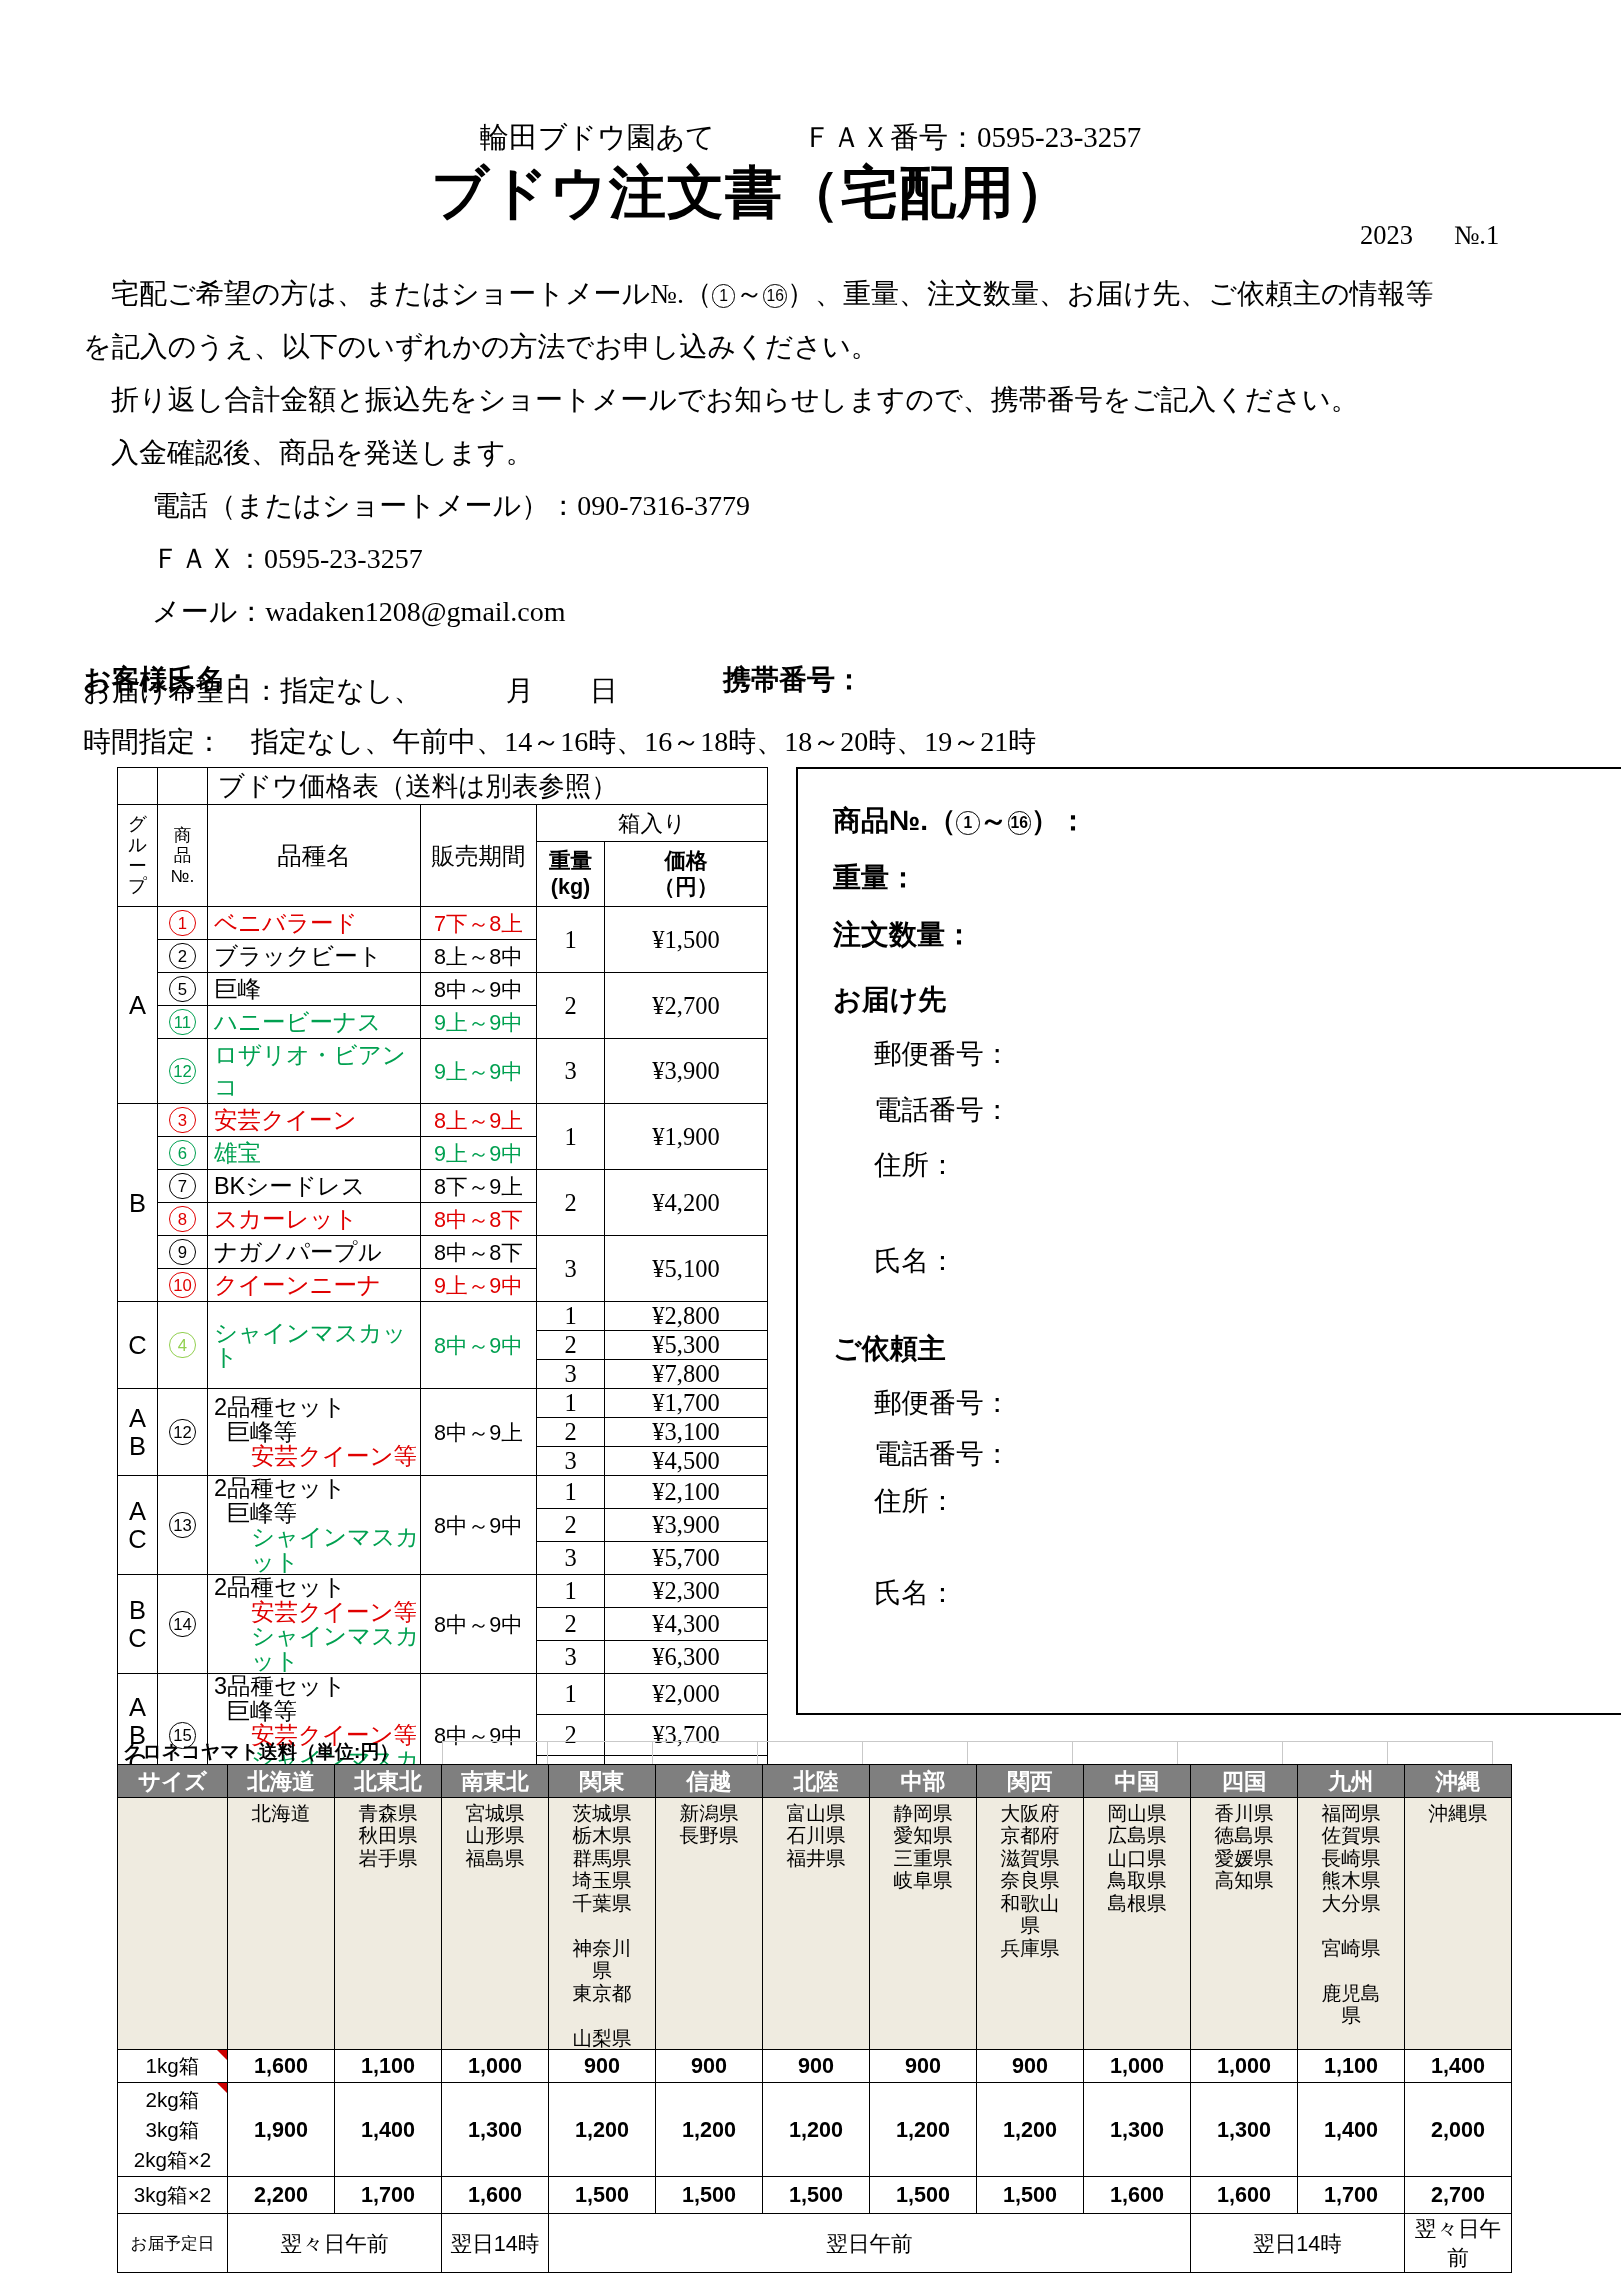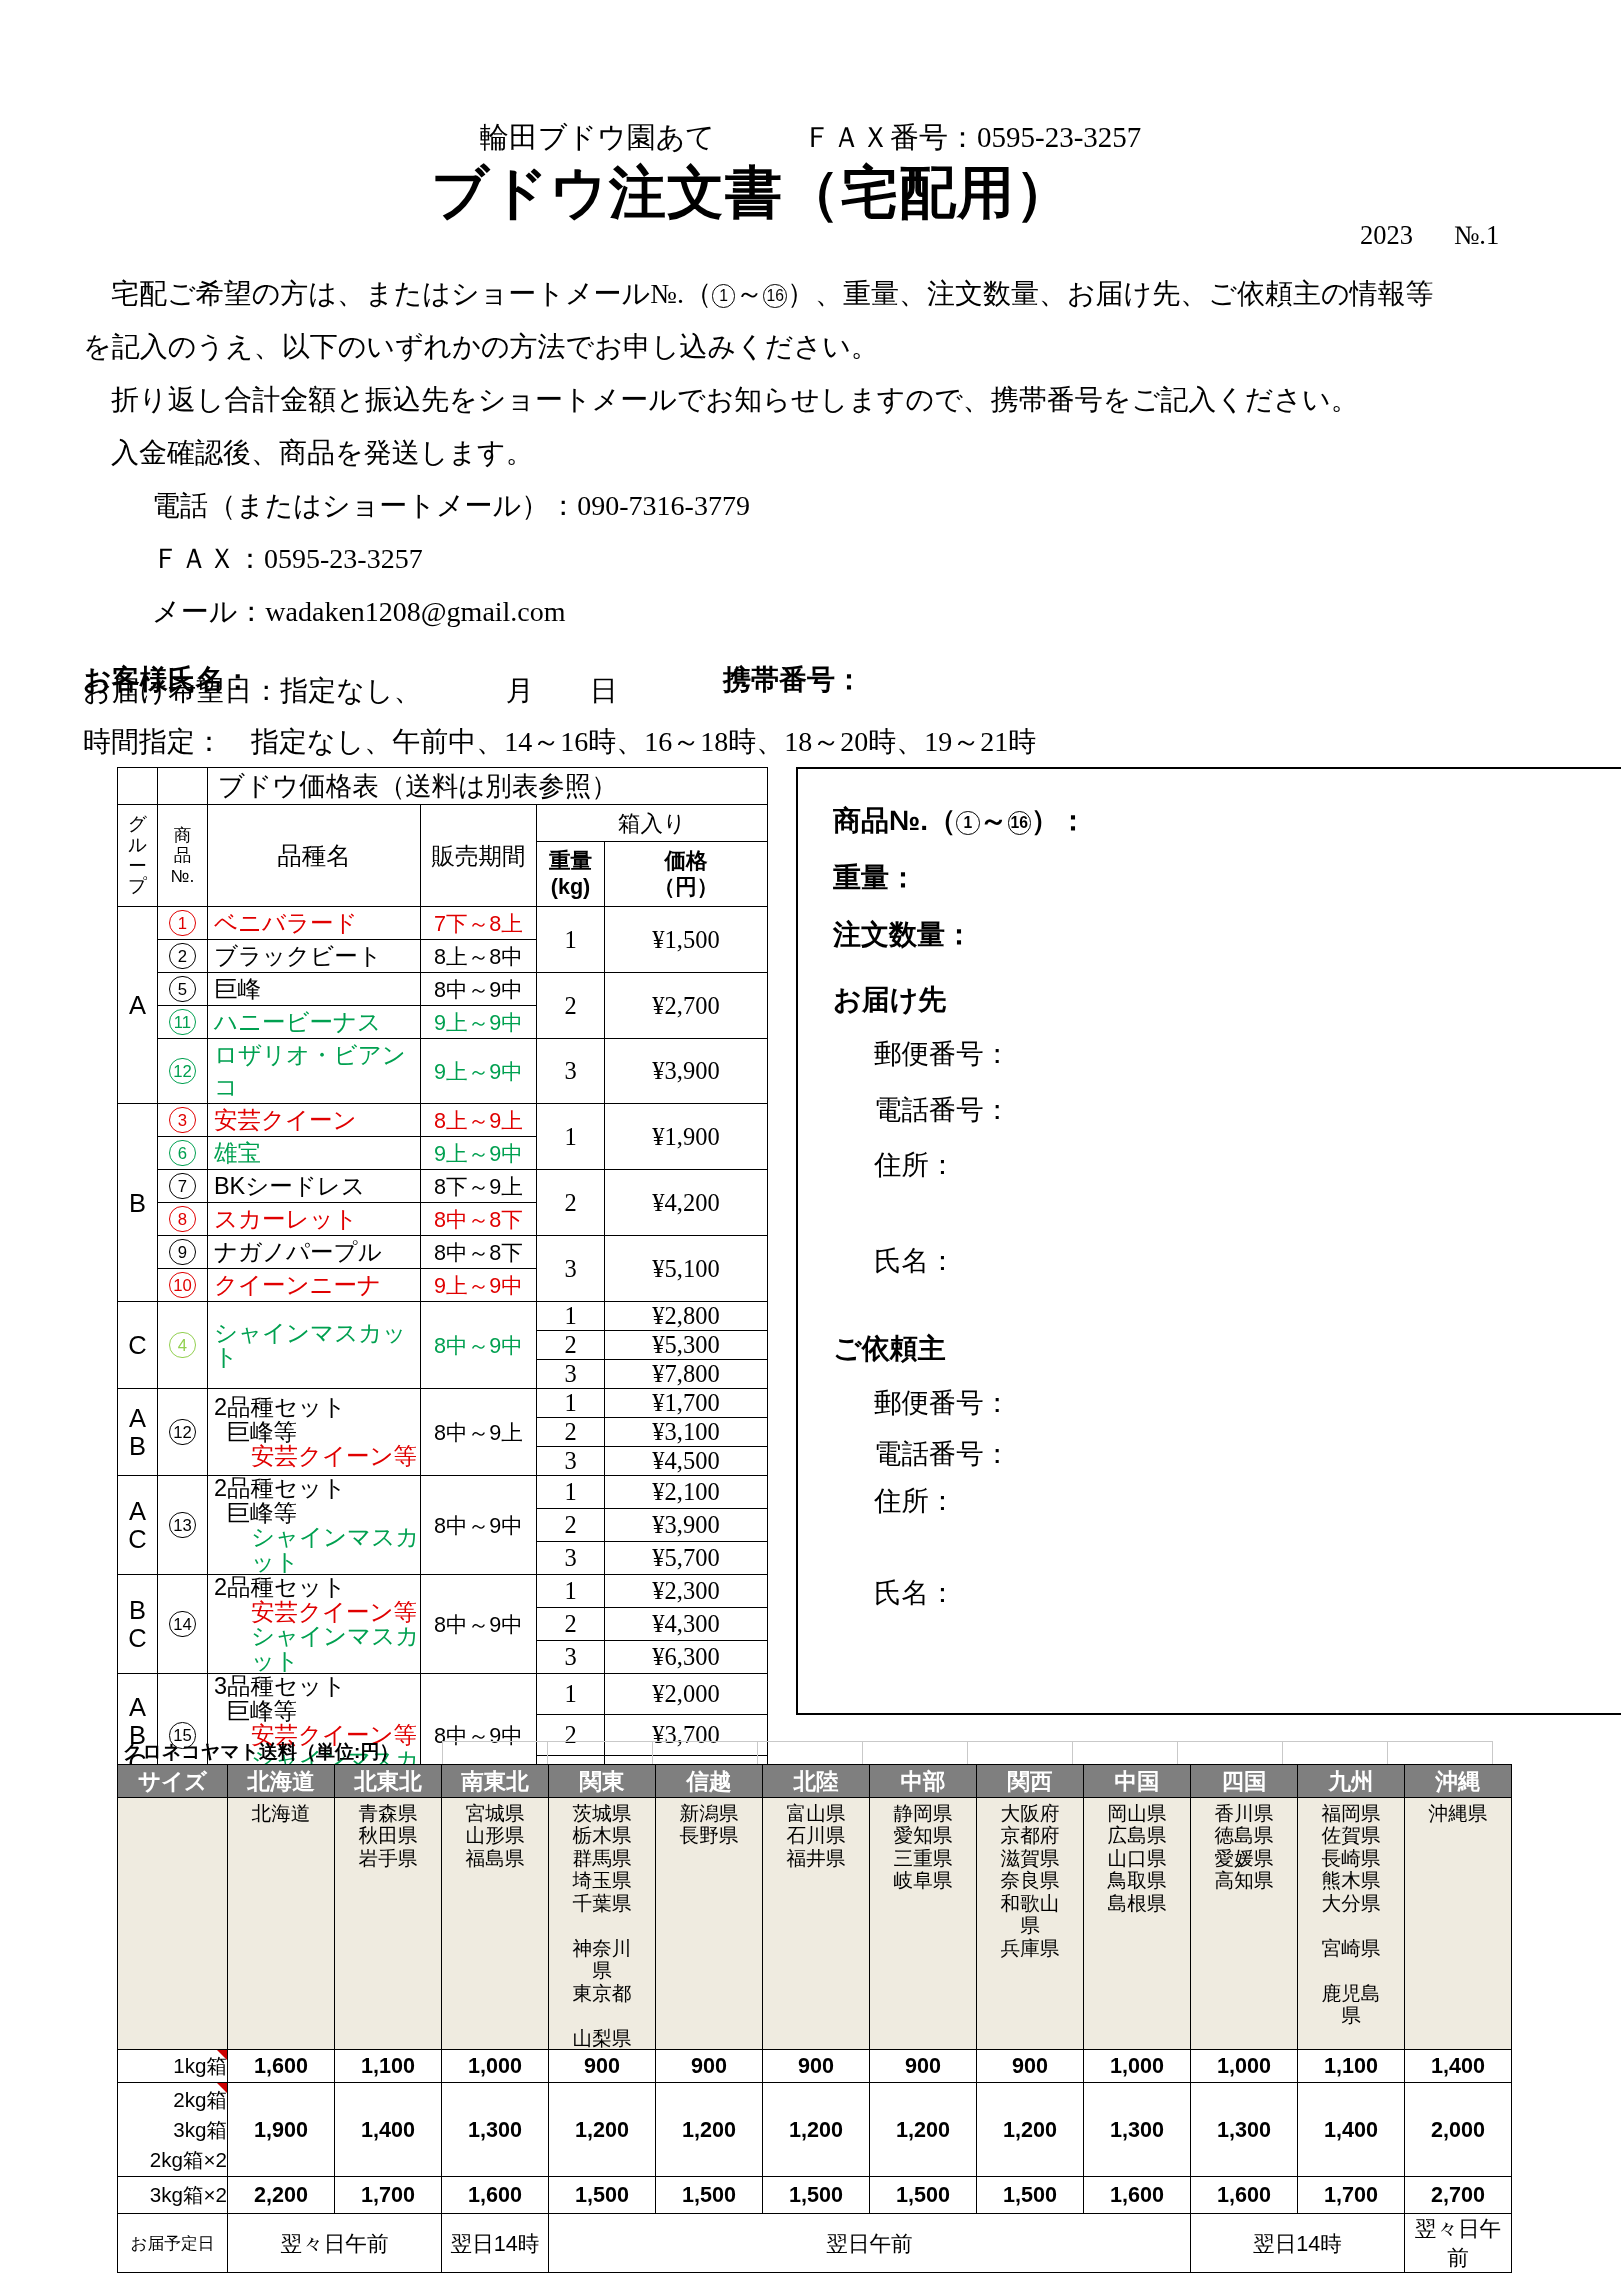--- a/index.html
+++ b/index.html
@@ -71,21 +71,21 @@
   .ship-label { position:absolute; top:1739px; left:123px; font-size:19px; font-weight:bold; }
   .faint-row { position:absolute; top:1741px; left:443px; height:23.5px; display:flex; }
   .faint-row .fc { width:106px; height:23.5px; border:1px solid #c9c9c9; margin-left:-1px; }
   .st-wrap { position:absolute; top:1764px; left:117px; }
   .st td { border:1.5px solid #000; text-align:center; vertical-align:middle;
            font-family:"Liberation Sans","DejaVu Sans",sans-serif; overflow:hidden; }
   .st-header { height:33px; }
   .st-header td { background:#7f7f7f; color:#fff; font-weight:bold; font-size:22.5px; }
   .st-pref { height:239px; }
   .st-pref td { background:#efebe0; font-size:19.6px; line-height:22.5px; vertical-align:top; padding-top:3.9px; }
-  .st .lbl { font-size:20.6px;text-align:right; }
+  .st .lbl { font-size:20.6px; }
   .st .fee { font-size:21.6px; font-weight:bold; }
   .r1kg { height:33px; }
   .r2kg { height:94px; }
   .r2kg .lbl { font-size:20.6px; line-height:30px; }
   .r3kg2 { height:37px; }
   .r3kg3 { height:33px; }
   .st-del { height:35px; }
   .st-del .dlbl { font-size:16.7px; }
   .st-del .dval { font-size:21.6px; }
   .mk { position:relative; }

